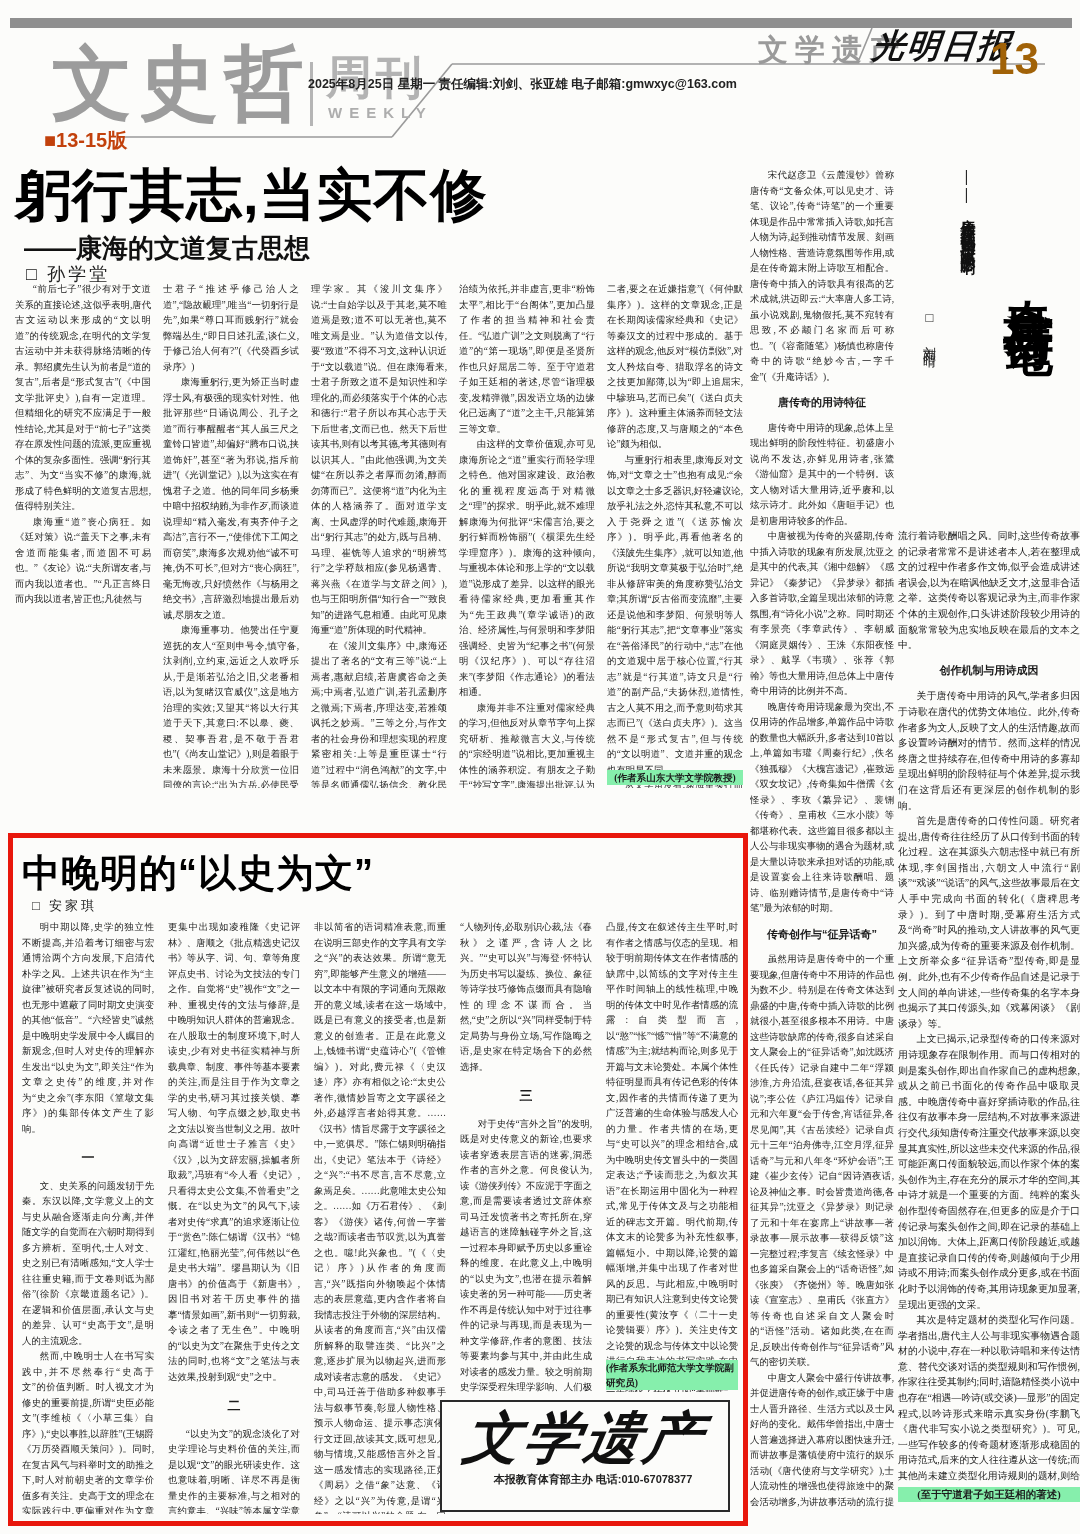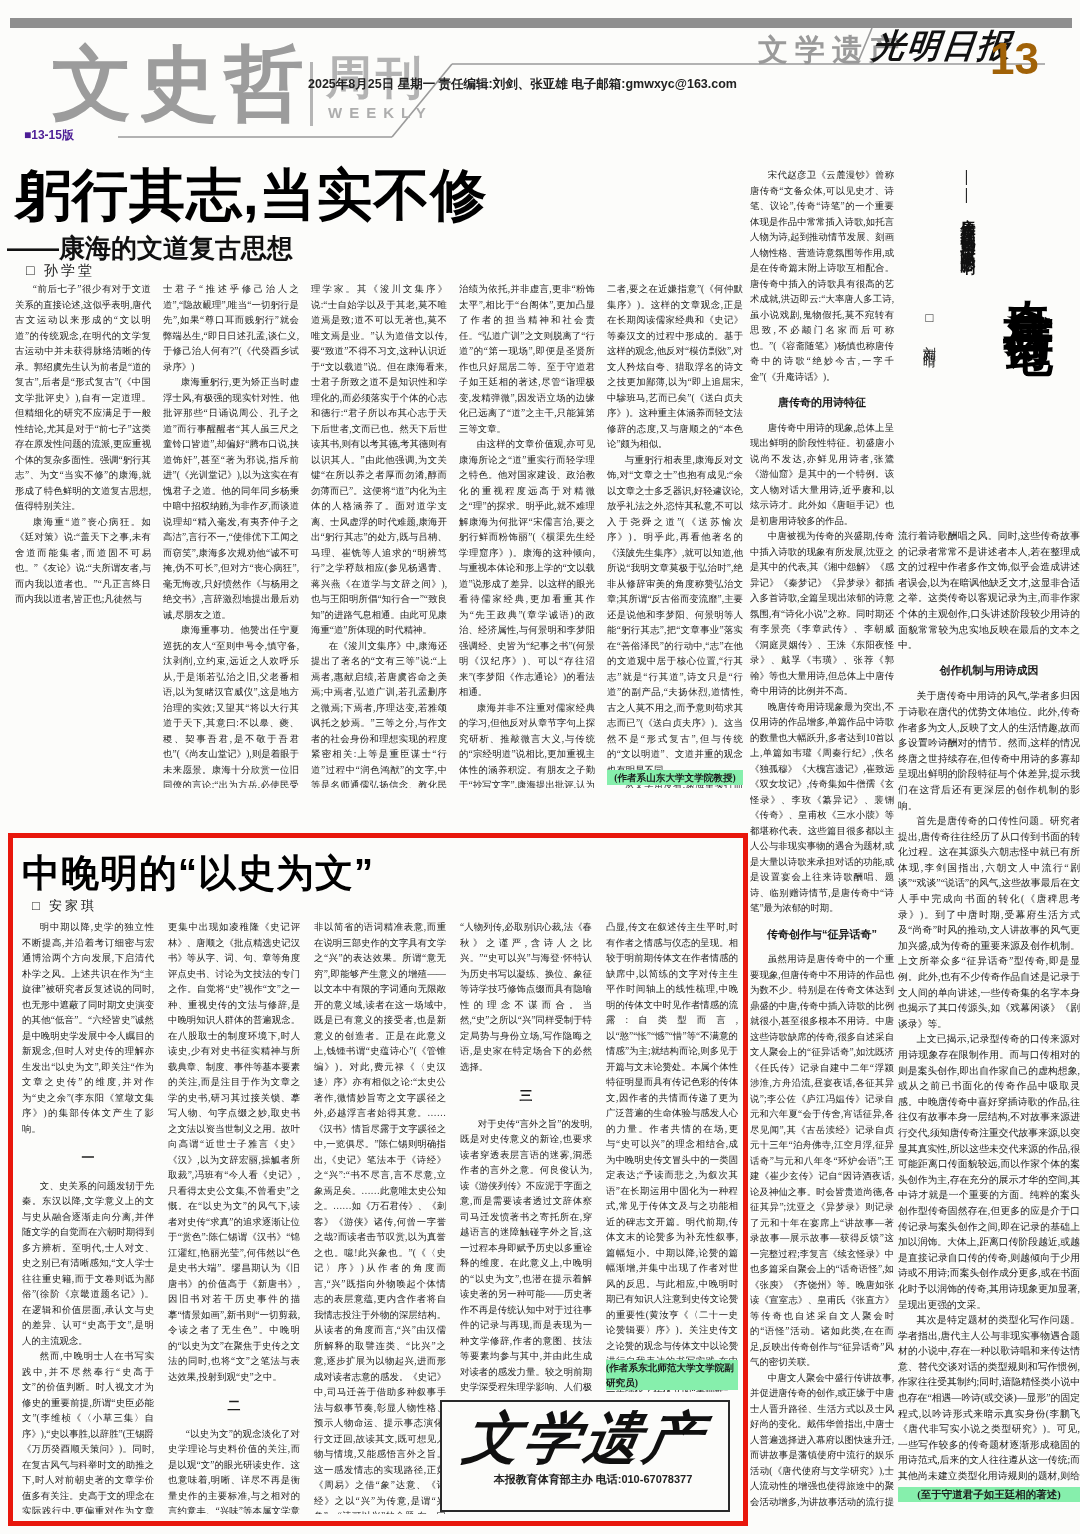--- a/index.html
+++ b/index.html
@@ -8,22 +8,22 @@
   .abs{position:absolute;}
   
   #topbar{left:10px;top:18px;width:1062px;height:10px;background:#8f8f8f;}
   #mh-title{left:52px;top:44px;font-family:"Liberation Sans",sans-serif;font-weight:800;
             font-size:80px;line-height:80px;color:#9c9c9c;letter-spacing:6px;}
   #mh-divider{left:310px;top:62px;width:3px;height:64px;background:#b5b5b5;}
   #mh-sub{left:326px;top:54px;font-family:"Liberation Sans",sans-serif;font-weight:700;
           font-size:46px;line-height:46px;color:#b3b3b3;letter-spacing:4px;}
   #mh-sub-en{left:328px;top:104px;font-family:"Liberation Sans",sans-serif;font-weight:700;
              font-size:15px;color:#adadad;letter-spacing:7px;}
-  #mh-pages{left:24px;top:127px;font-family:"Liberation Sans",sans-serif;font-weight:700;
-            font-size:12px;color:#4c1d95;}
+  #mh-pages{left:44px;top:127px;font-family:"Liberation Sans",sans-serif;font-weight:700;
+            font-size:20px;color:#c2410c;}
   #mh-section{left:758px;top:30px;font-family:"Liberation Sans",sans-serif;font-weight:800;
               font-size:30px;color:#9a9a9a;letter-spacing:7px;}
   #mh-paper{left:872px;top:24px;font-family:"DejaVu Serif",serif;font-weight:900;font-style:italic;
             font-size:33px;color:#111;letter-spacing:2px;transform:skewX(-6deg);}
   #mh-pageno{left:990px;top:20px;font-family:"Liberation Sans",sans-serif;font-weight:700;
              font-size:44px;color:#a16207;margin-top:14px;}
   #mh-date{left:0;top:76px;width:1045px;text-align:center;font-family:"Liberation Sans",sans-serif;
            font-weight:700;font-size:12.5px;color:#222;}
   
   .txtcol{position:absolute;font-size:9.4px;line-height:15.5px;text-align:justify;
@@ -33,23 +33,23 @@
   .blk-c{text-indent:0;}
   .blk-h{font-family:"Liberation Sans",sans-serif;font-weight:700;text-align:center;
          text-indent:0;font-size:11px;margin:10px 0;}
   .blk-s{font-weight:700;text-align:center;text-indent:0;font-size:13px;margin:13px 0;
          font-family:"Liberation Sans",sans-serif;}
   .byline{position:absolute;font-weight:700;font-size:9.6px;line-height:15px;
           background:#86efac;text-align:center;}
   
   #main-headline{left:15px;top:165px;font-family:"Liberation Sans",sans-serif;font-weight:900;
                  font-size:56px;line-height:60px;color:#000;letter-spacing:1px;}
-  #main-subtitle{left:7px;top:231px;font-family:"Liberation Sans",sans-serif;font-weight:700;
+  #main-subtitle{left:24px;top:231px;font-family:"Liberation Sans",sans-serif;font-weight:700;
                  font-size:26px;color:#111;}
-  #main-author{left:26px;top:262px;font-size:14px;letter-spacing:3px;color:#222;}
+  #main-author{left:26px;top:262px;font-size:18px;letter-spacing:3px;color:#222;}
   
   #r-title{left:996px;top:260px;writing-mode:vertical-rl;font-family:"Liberation Serif",serif;
            font-weight:900;font-size:50px;letter-spacing:7px;color:#000;height:300px;}
   #r-subtitle{left:958px;top:170px;writing-mode:vertical-rl;font-weight:700;font-size:15px;
               letter-spacing:3px;color:#111;height:335px;}
   #r-author{left:920px;top:310px;writing-mode:vertical-rl;font-size:13px;letter-spacing:4px;color:#222;height:110px;}
   
   #feature-box{left:8px;top:833px;width:740px;height:693px;box-sizing:border-box;
                border:5px solid #e8170c;background:#fcfcfa;}
   #f-headline{left:22px;top:848px;font-family:"Liberation Sans",sans-serif;font-weight:900;

